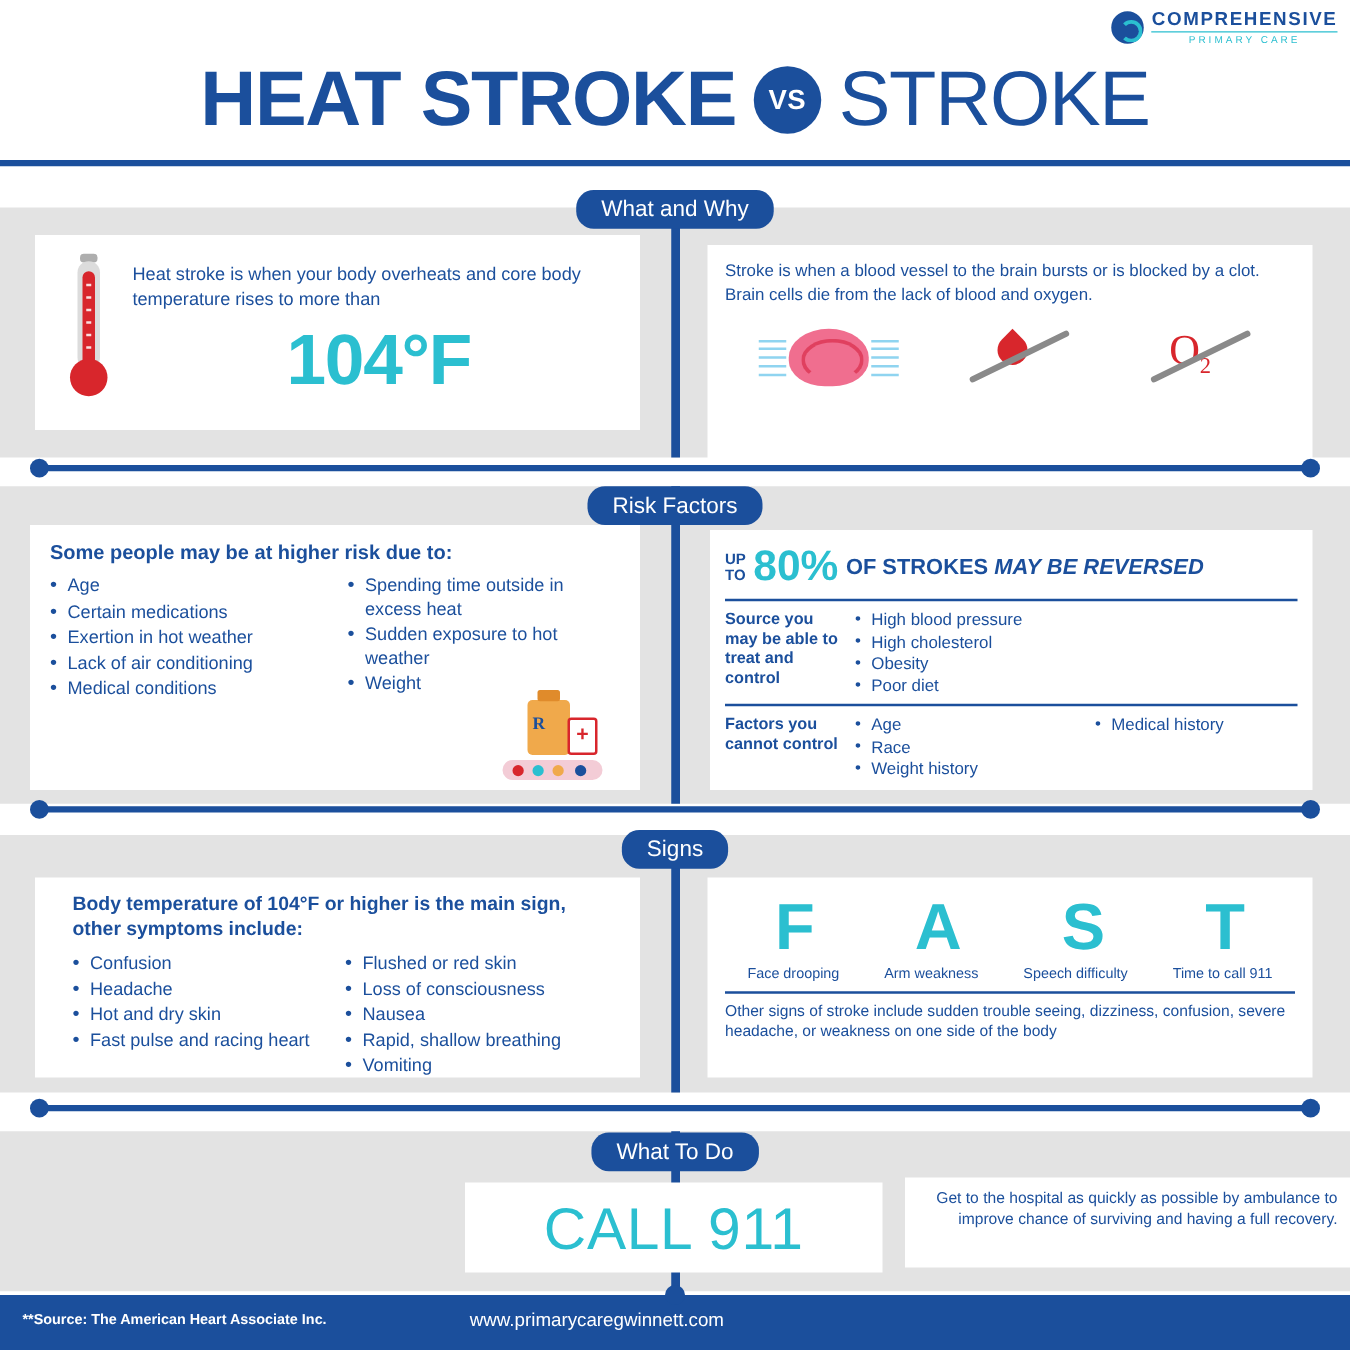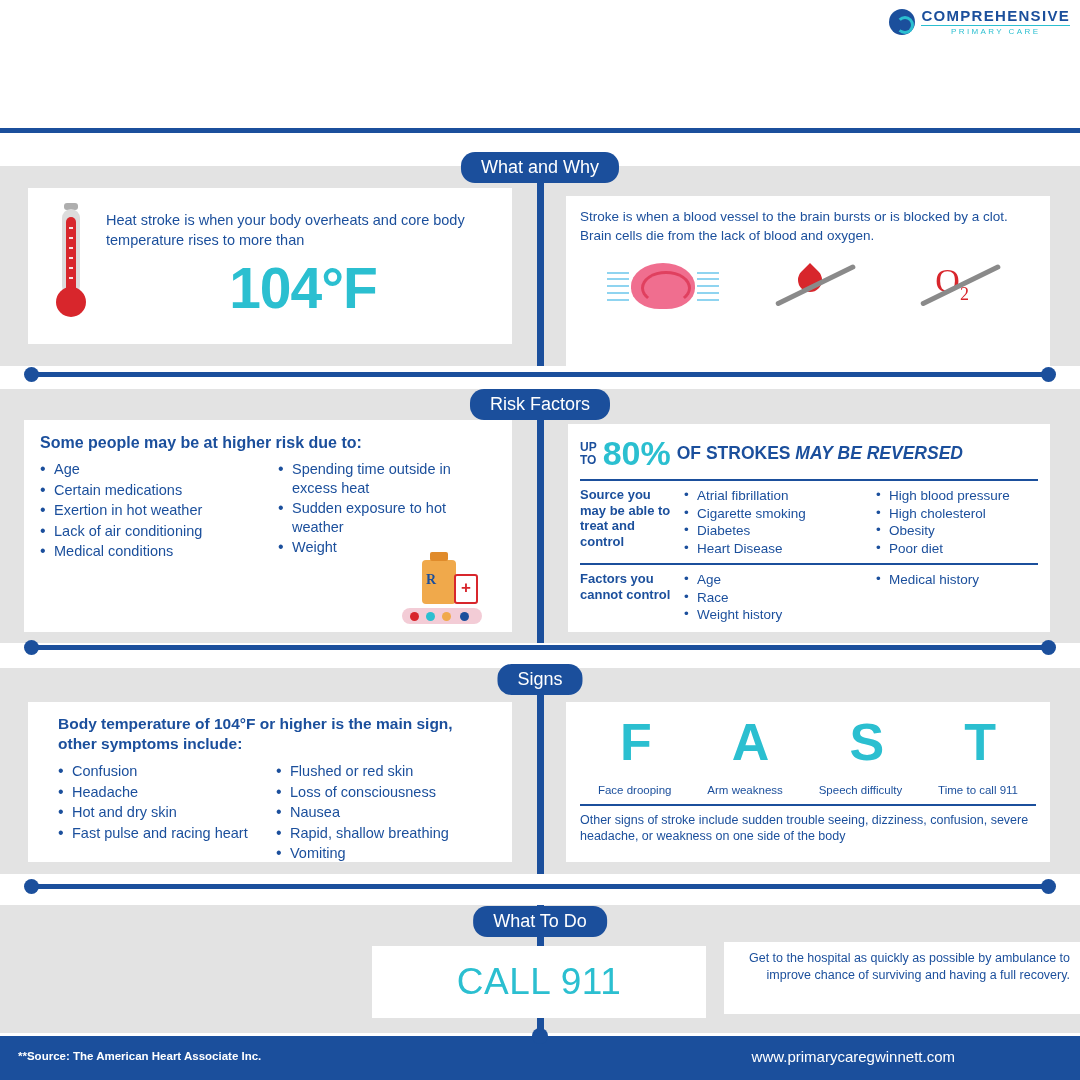--- a/index.html
+++ b/index.html
@@ -118,50 +118,55 @@
   .fact-cols ul { list-style: none; }
   .fact-cols li { font-size: 13.5px; color: #1b4f9c; line-height: 1.3; padding-left: 13px; position: relative; }
   .fact-cols li::before { content: "\2022"; position: absolute; left: 0; top: -1px; }
 
   
   .c-signs-left { left: 28px; top: 702px; width: 484px; height: 160px; padding: 12px 30px; }
   .signs-head { font-size: 15.5px; font-weight: bold; color: #1b4f9c; line-height: 1.3; margin-bottom: 8px; }
   .c-fast { left: 566px; top: 702px; width: 484px; height: 160px; padding: 10px 14px; }
   .fast-letters { display: flex; justify-content: space-around; align-items: flex-end; }
   .fast-letters span { font-size: 52px; color: #2bbfd0; font-weight: bold; }
-  .fast-labels { display: flex; justify-content: space-around; margin-top: 12px; }
+  .fast-labels { display: flex; justify-content: space-around; margin-top: 1px; }
   .fast-labels span { font-size: 11.5px; color: #1b4f9c; text-align: center; }
   .fast-note { font-size: 12.5px; color: #1b4f9c; line-height: 1.3; margin-top: 8px; border-top: 2px solid #1b4f9c; padding-top: 6px; }
 
   
   .c-todo-left { left: 0px; top: 942px; width: 345px; height: 72px; padding: 8px 10px; }
   .c-call { left: 372px; top: 946px; width: 334px; height: 72px; display: flex; align-items: center; justify-content: center; }
-  .call-text { font-size: 37px; color: #2bbfd0; letter-spacing: 0.5px; }
+  .call-text { font-size: 47px; color: #2bbfd0; letter-spacing: 0.5px; }
   .c-todo-right { left: 724px; top: 942px; width: 356px; height: 72px; padding: 8px 10px; text-align: right; }
   .todo-text { font-size: 12.5px; color: #1b4f9c; line-height: 1.33; }
 
   
   .footer { position: absolute; left: 0; bottom: 0; width: 1080px; height: 44px; background: #1b4f9c; color: #fff; }
   .footer .src { position: absolute; left: 18px; top: 14px; font-size: 11.5px; font-weight: bold; }
-  .footer .url { position: absolute; left: 0; top: 12px; width: 955px; text-align: right; font-size: 15px; }
+  .footer .url { position: absolute; left: 0; top: 12px; width: 955px; text-align: center; font-size: 15px; }
   .footer-knob { position: absolute; left: 50%; transform: translateX(-50%); top: -8px; width: 16px; height: 16px; border-radius: 50%; background: #1b4f9c; }
 </style>
 </head>
 <body>
 
 <div class="page">
 
   <div class="logo">
     <div class="logo-mark"></div>
     <div class="logo-text">
       <div class="logo-main">COMPREHENSIVE</div>
       <div class="logo-sub">PRIMARY CARE</div>
     </div>
   </div>
 
+  <div class="title-row">
+    <div class="title-left">HEAT STROKE</div>
+    <div class="vs-badge">VS</div>
+    <div class="title-right">STROKE</div>
+  </div>
   <div class="title-rule"></div>
 
   <div class="band band1"></div>
   <div class="spine" style="top:166px;height:200px;"></div>
   <div class="pill" style="top:152px;">What and Why</div>
 
   <div class="card c-heat">
     <div class="thermo">
       <div class="cap"></div>
       <div class="stem"></div>
@@ -256,26 +261,20 @@
         <div>TO</div>
       </div>
       <div class="pct-num">80%</div>
       <div class="pct-rest"><span>OF STROKES </span><em>MAY BE REVERSED</em></div>
     </div>
     <div class="hr-blue"></div>
 
     <div class="fact-row">
       <div class="fact-label">Source you may be able to treat and control</div>
       <div class="fact-cols">
-        <ul style="flex:0 0 176px;">
-          <li>Atrial fibrillation</li>
-          <li>Cigarette smoking</li>
-          <li>Diabetes</li>
-          <li>Heart Disease</li>
-        </ul>
         <ul style="flex:1;">
           <li>High blood pressure</li>
           <li>High cholesterol</li>
           <li>Obesity</li>
           <li>Poor diet</li>
         </ul>
       </div>
     </div>
 
     <div class="hr-blue"></div>

